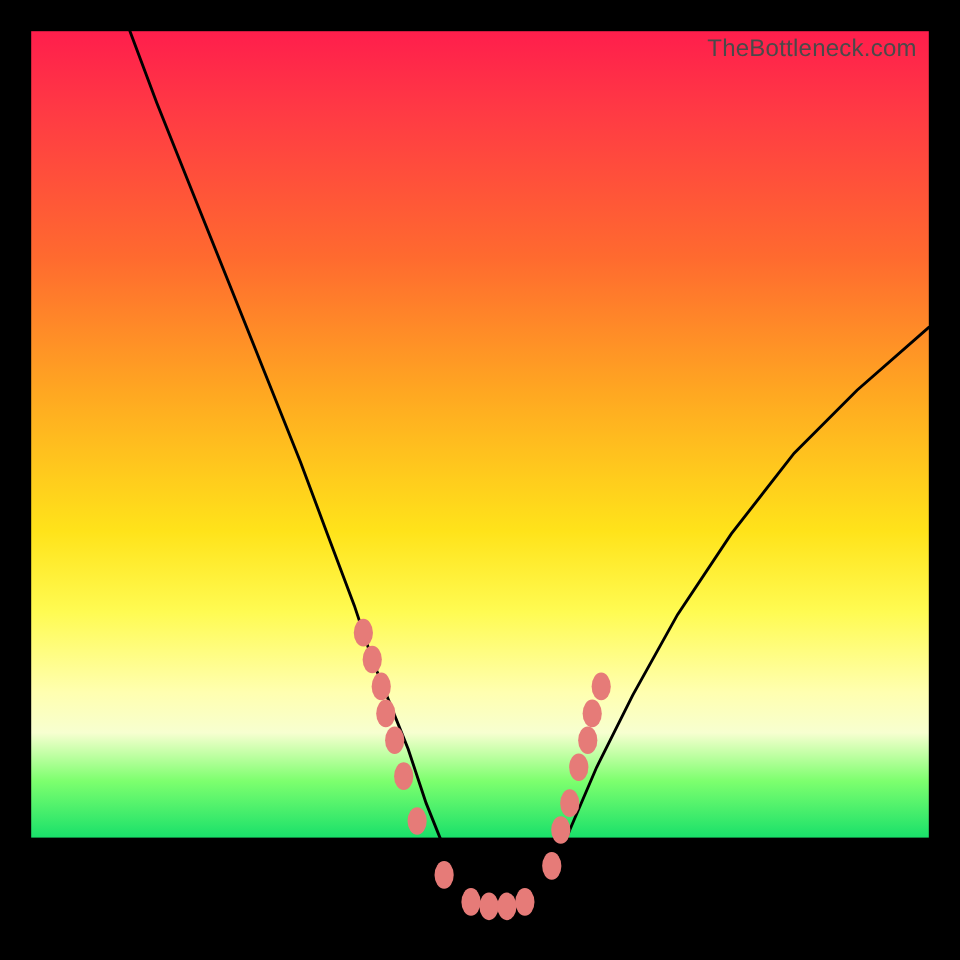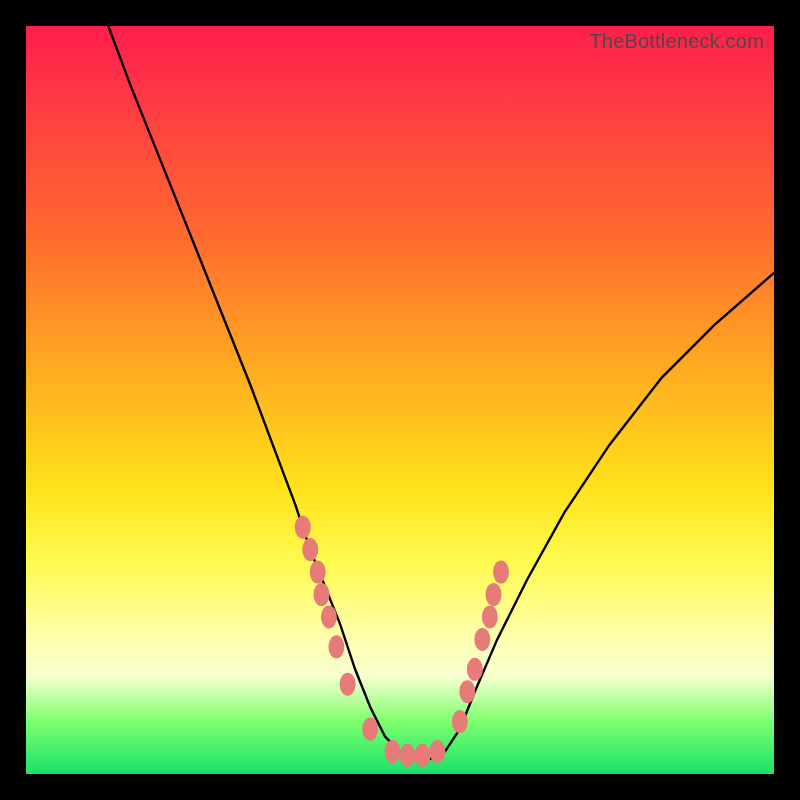--- a/index.html
+++ b/index.html
@@ -17,21 +17,21 @@
     top: 0;
     width: 800px;
     height: 800px;
     background: #000;
   }
   .plot {
     position: absolute;
     left: 26px;
     top: 26px;
     width: 748px;
-    height: 748px;
+    height: 672px;
     
     background: linear-gradient(
       to bottom,
       #ff1e4c 0%,
       #ff3a44 10%,
       #ff6a2f 28%,
       #ffa821 45%,
       #ffe31a 62%,
       #fffb52 72%,
       #ffffb0 82%,

